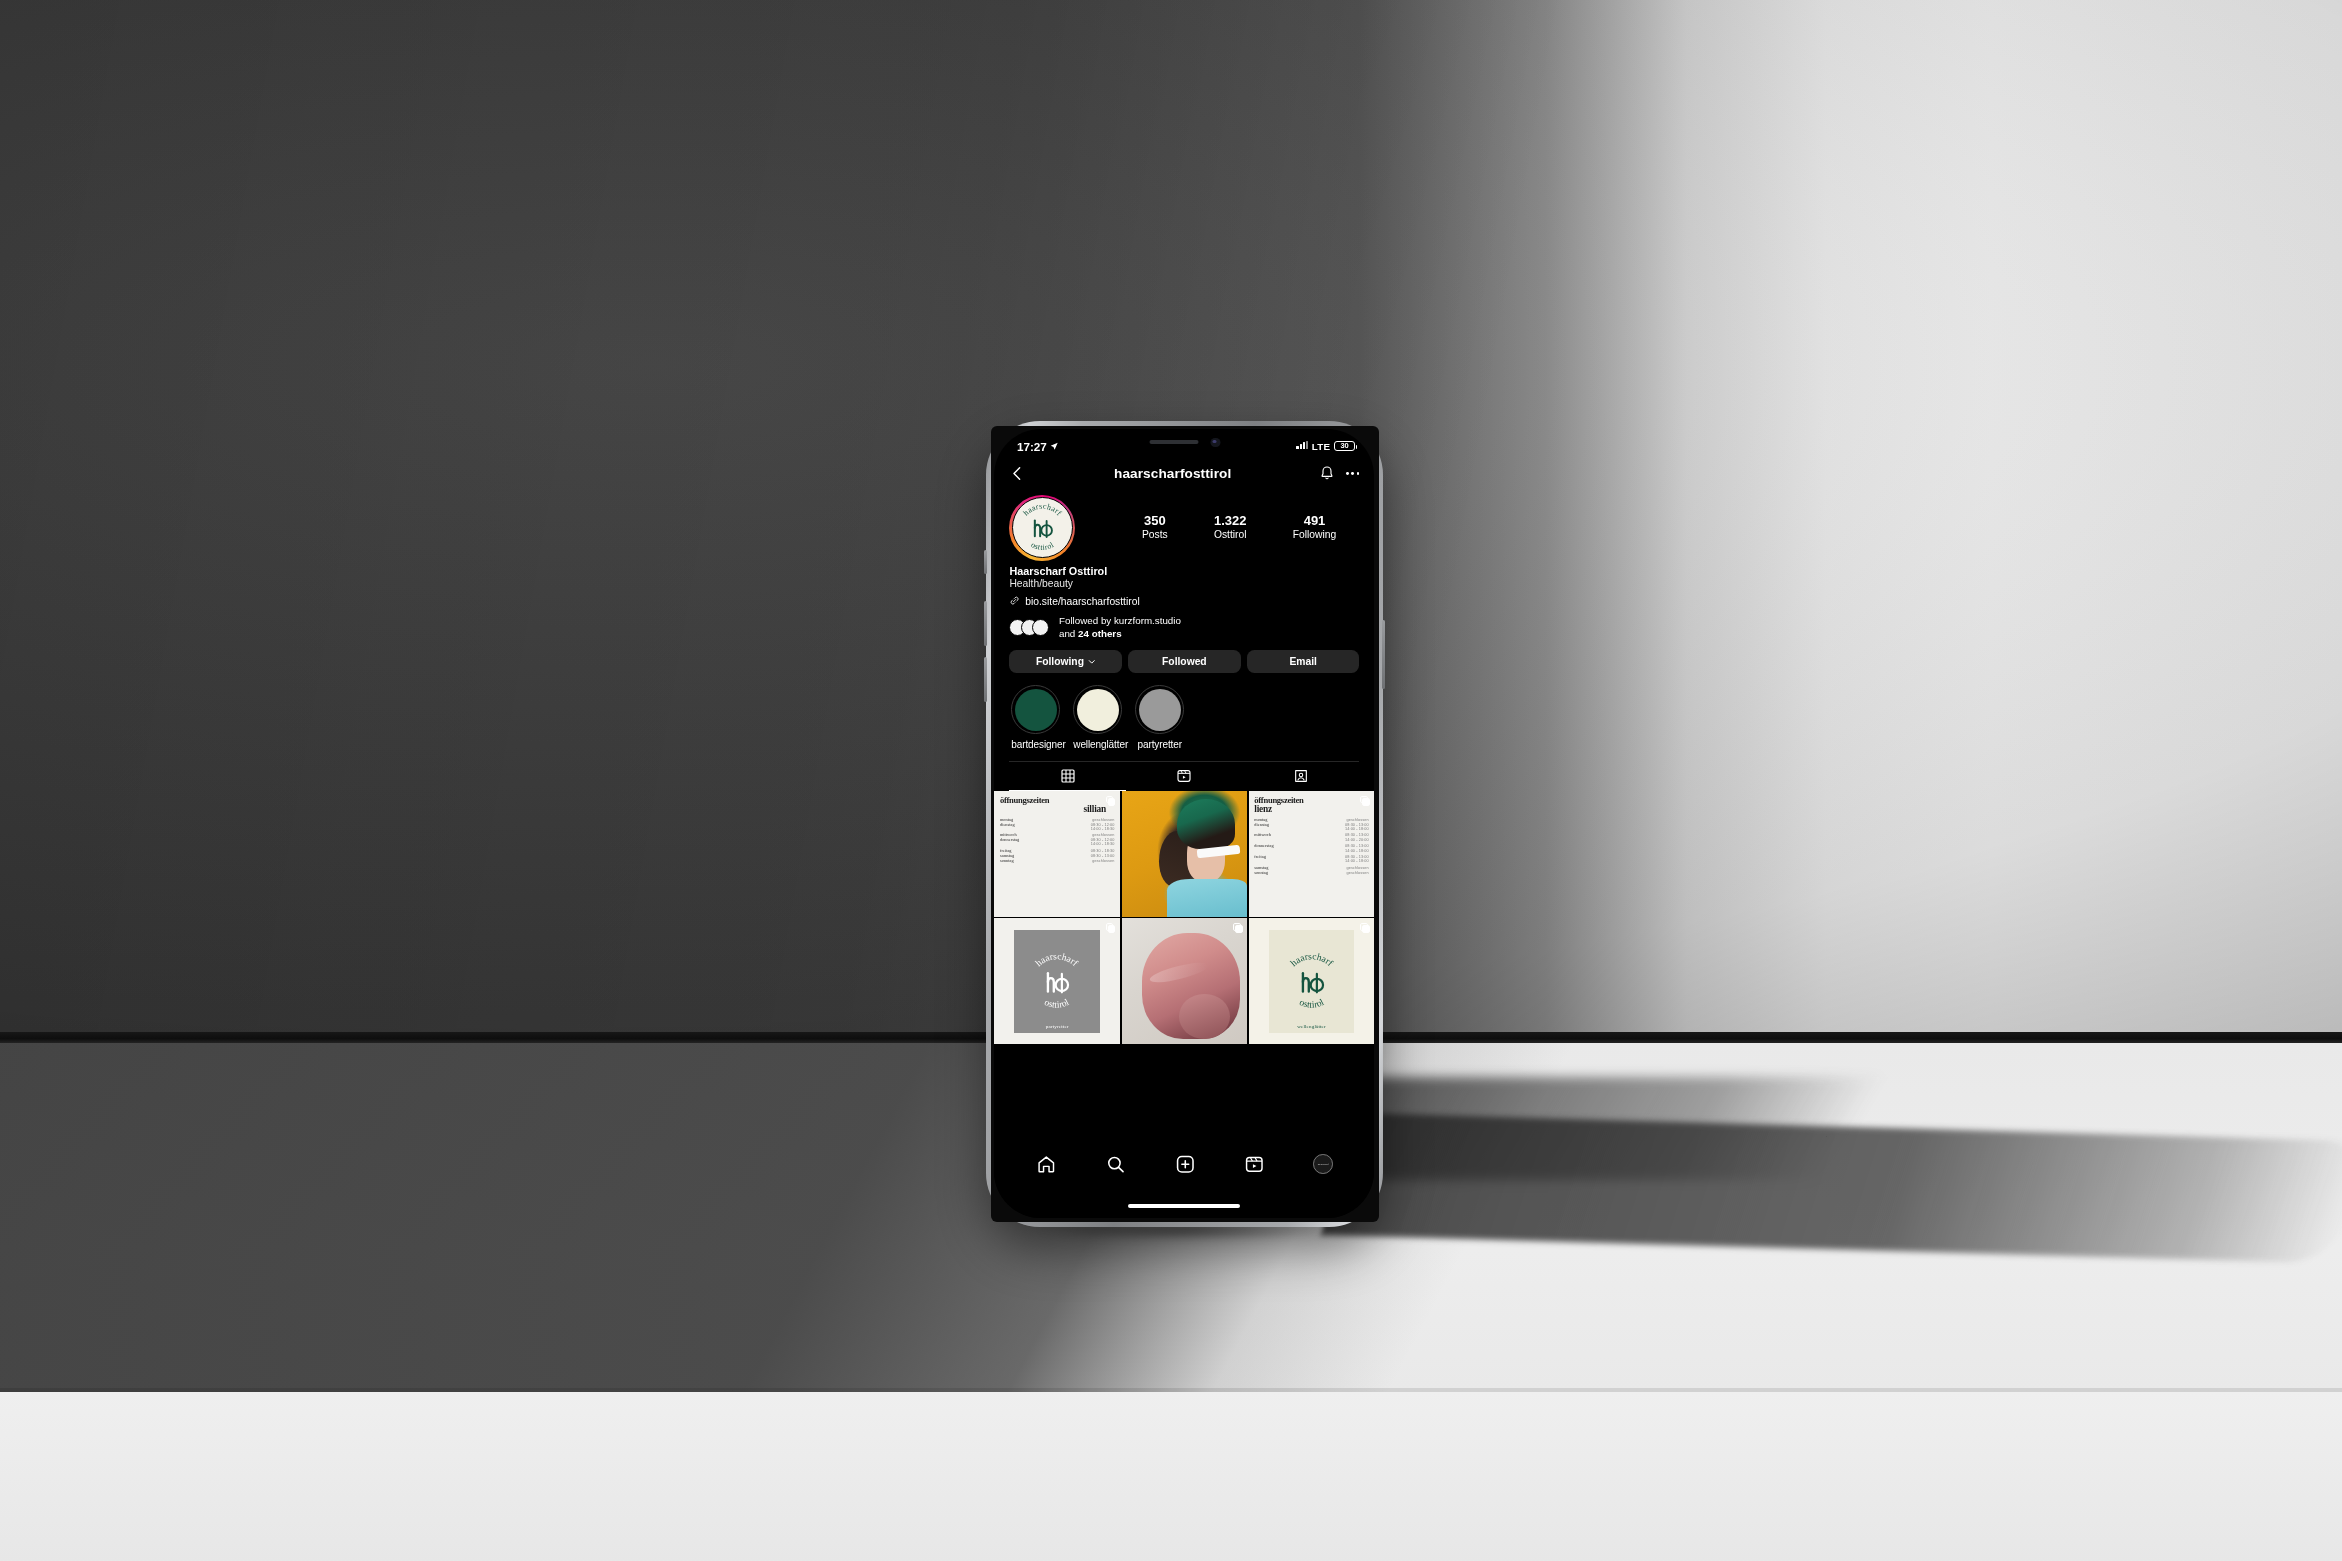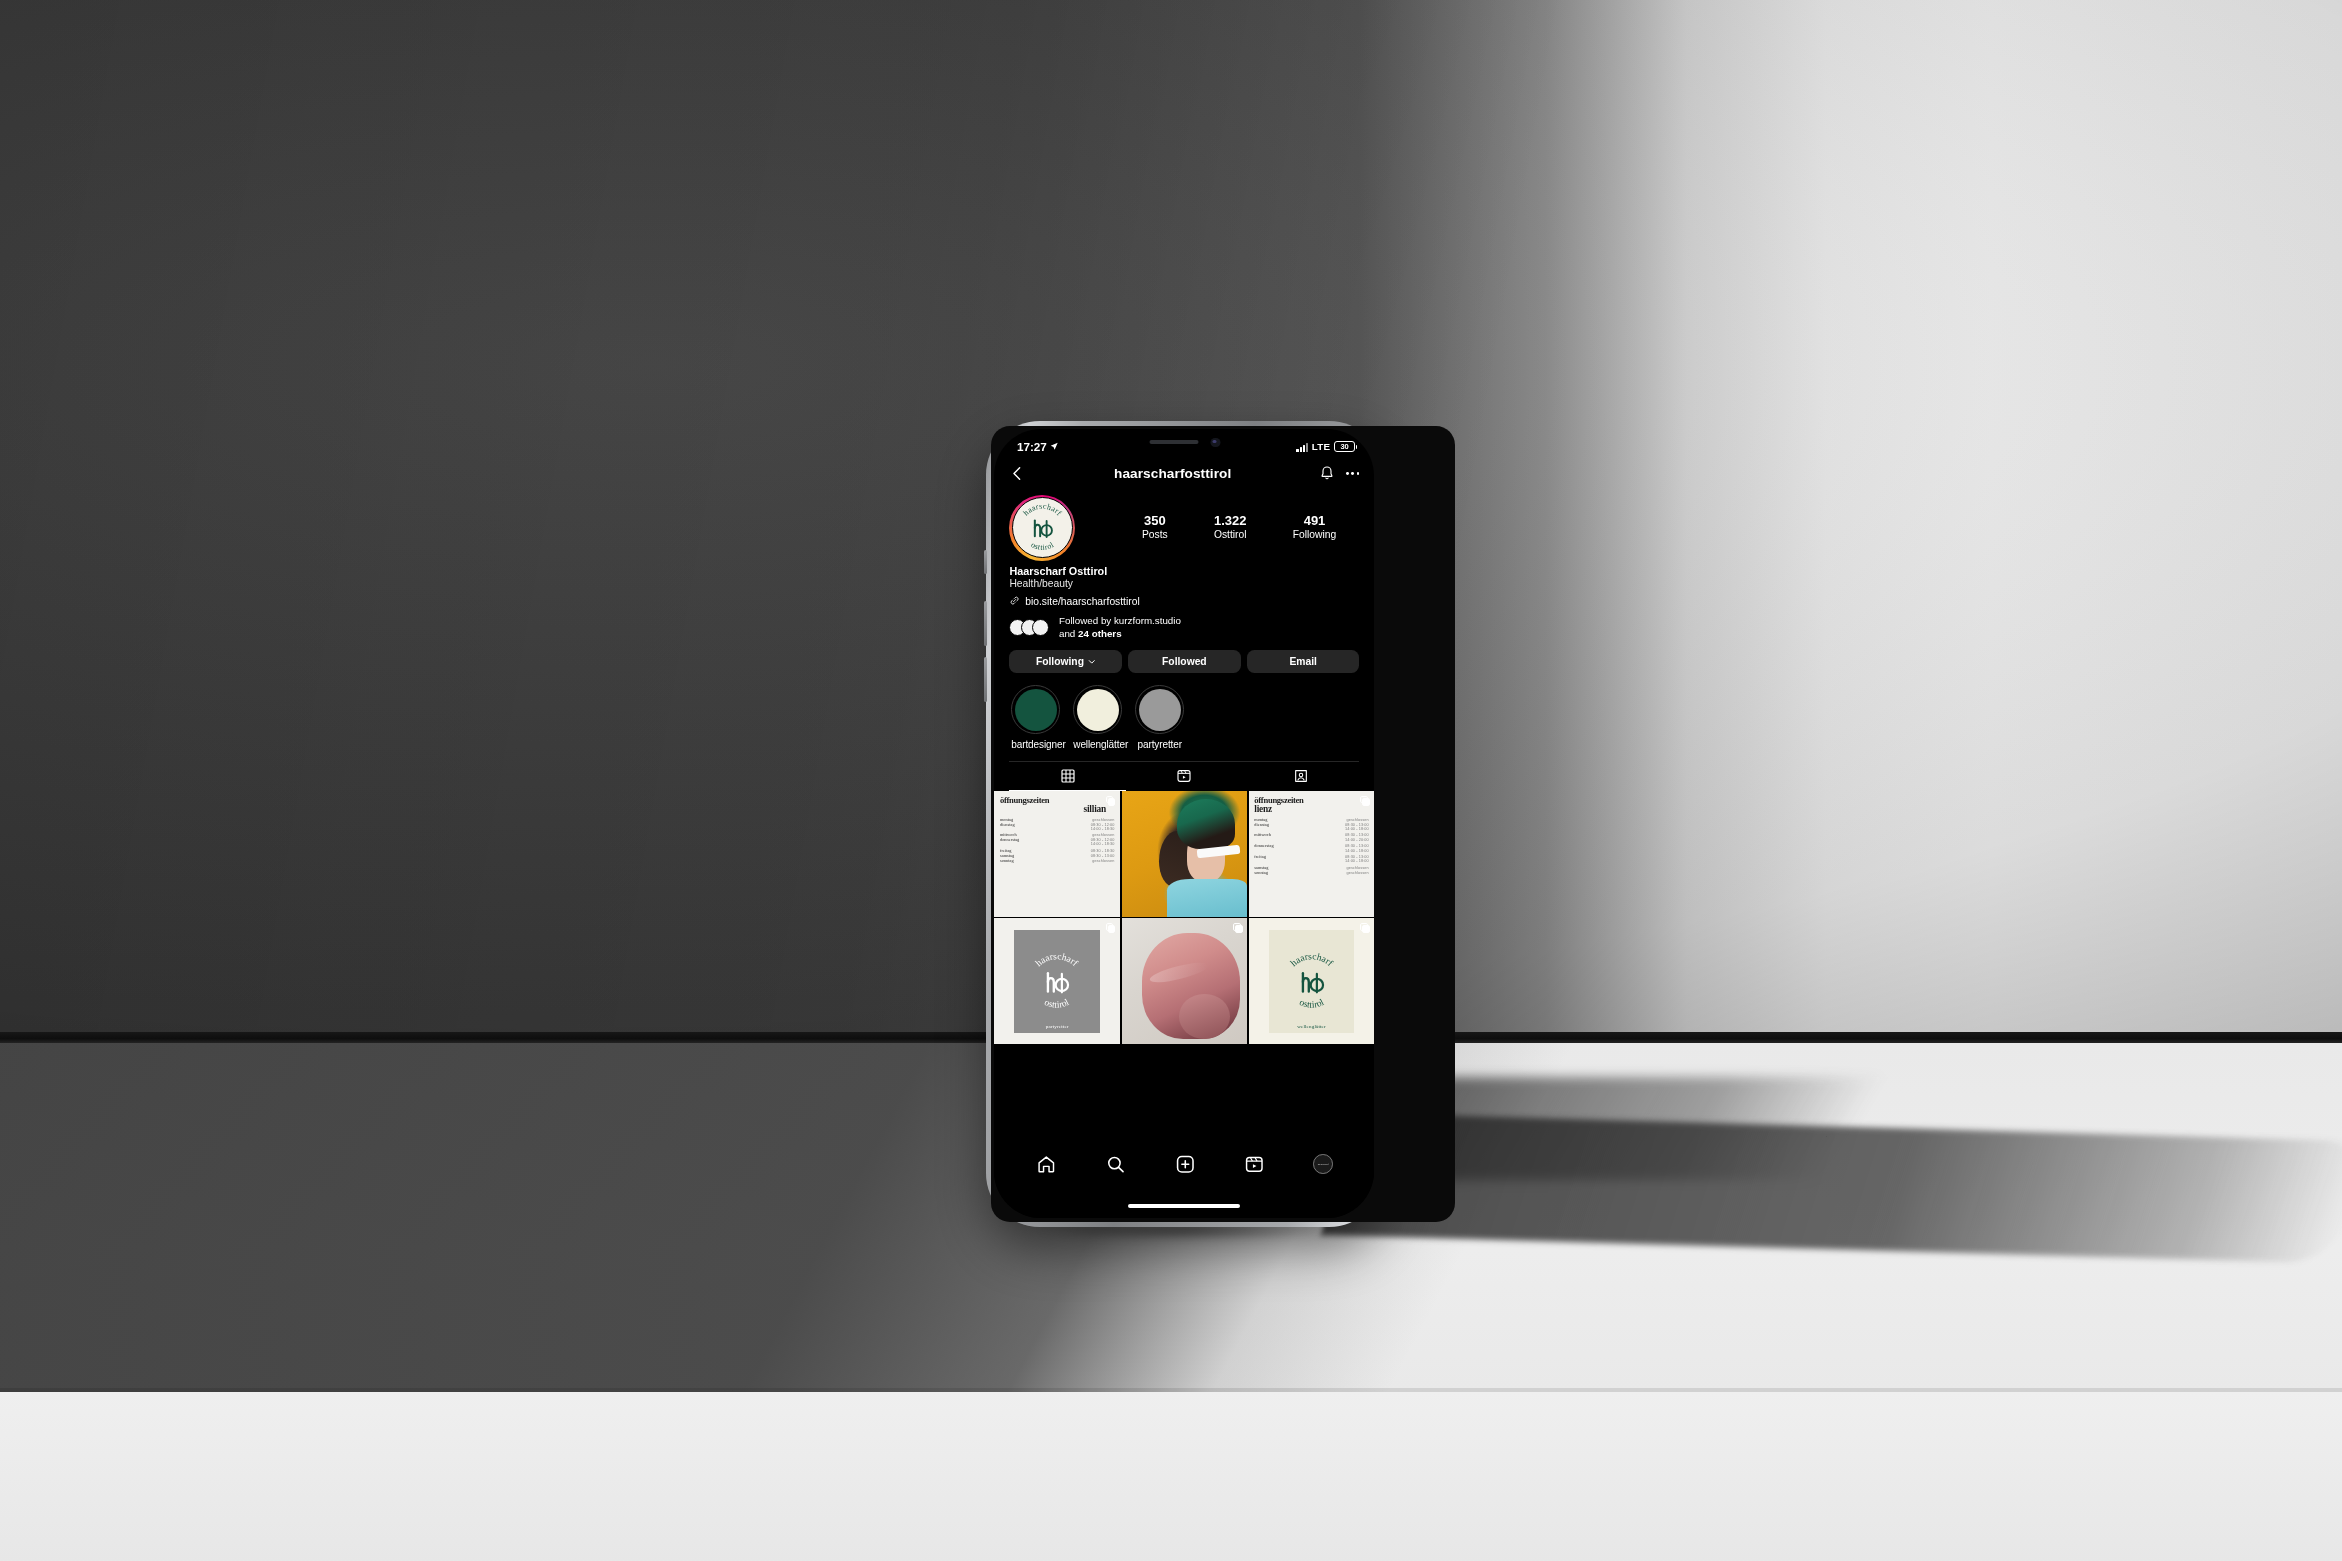--- a/index.html
+++ b/index.html
@@ -82,22 +82,22 @@
   
   .phone{
     position:absolute;left:986px;top:421px;width:397px;height:806px;
     border-radius:54px;
     background:linear-gradient(100deg,#8d8f92 0%, #cfd1d4 8%, #a9abae 18%, #7e8083 50%, #a7a9ac 82%, #d5d7da 93%, #8b8d90 100%);
     box-shadow:0 22.5px 47px rgba(0,0,0,.45);
     padding:4.7px;
     box-sizing:border-box;
   }
   .phone-inner{
-    position:absolute;left:4.7px;top:4.7px;width:464px;height:796px;
-    border-radius:19px;background:#0a0a0a;
+    position:absolute;left:4.7px;top:4.7px;width:388px;height:796px;
+    border-radius:6px;background:#0a0a0a;
     overflow:hidden;
   }
   .screen{
     position:absolute;left:3.7px;top:3.7px;width:380px;height:789px;
     border-radius:47px;background:#000;overflow:hidden;
   }
   
   .btn-side{position:absolute;background:linear-gradient(180deg,#9a9c9f,#6f7174);border-radius:1.9px;}
   .btn-silent{left:-1.9px;top:129px;width:2.8px;height:24px;}
   .btn-volup{left:-1.9px;top:180px;width:2.8px;height:45px;}
@@ -113,21 +113,21 @@
   .notch-cam{position:absolute;left:97px;top:8.4px;width:9.4px;height:9.4px;border-radius:50%;background:#14161d;}
   .notch-cam::after{content:"";position:absolute;left:1.9px;top:1.9px;width:3.7px;height:3.7px;border-radius:50%;background:#3b3a6a;}
 
   
   .statusbar{
     position:relative;height:28px;display:flex;align-items:center;
     justify-content:space-between;padding:5.6px 19px 0 22.5px;box-sizing:border-box;
     color:#fff;font-size:11.7px;font-weight:700;z-index:31;
   }
   .sb-left{display:flex;align-items:center;gap:3.7px;}
-  .sb-right{display:flex;align-items:flex-end;gap:3.7px;}
+  .sb-right{display:flex;align-items:flex-start;gap:3.7px;}
   .loc-arrow{width:8.4px;height:8.4px;display:block;}
   .bars{display:flex;align-items:flex-end;gap:1.1px;height:8.4px;}
   .bars i{display:block;width:2.1px;background:#fff;border-radius:0.5px;}
   .bars i:nth-child(1){height:2.8px;}
   .bars i:nth-child(2){height:4.7px;}
   .bars i:nth-child(3){height:6.6px;}
   .bars i:nth-child(4){height:8.4px;background:#8b8b8b;}
   .lte{font-size:9.8px;font-weight:600;letter-spacing:0.2px;}
   .battery{
     position:relative;width:21.5px;height:10.8px;border:1.2px solid #fff;border-radius:3px;

